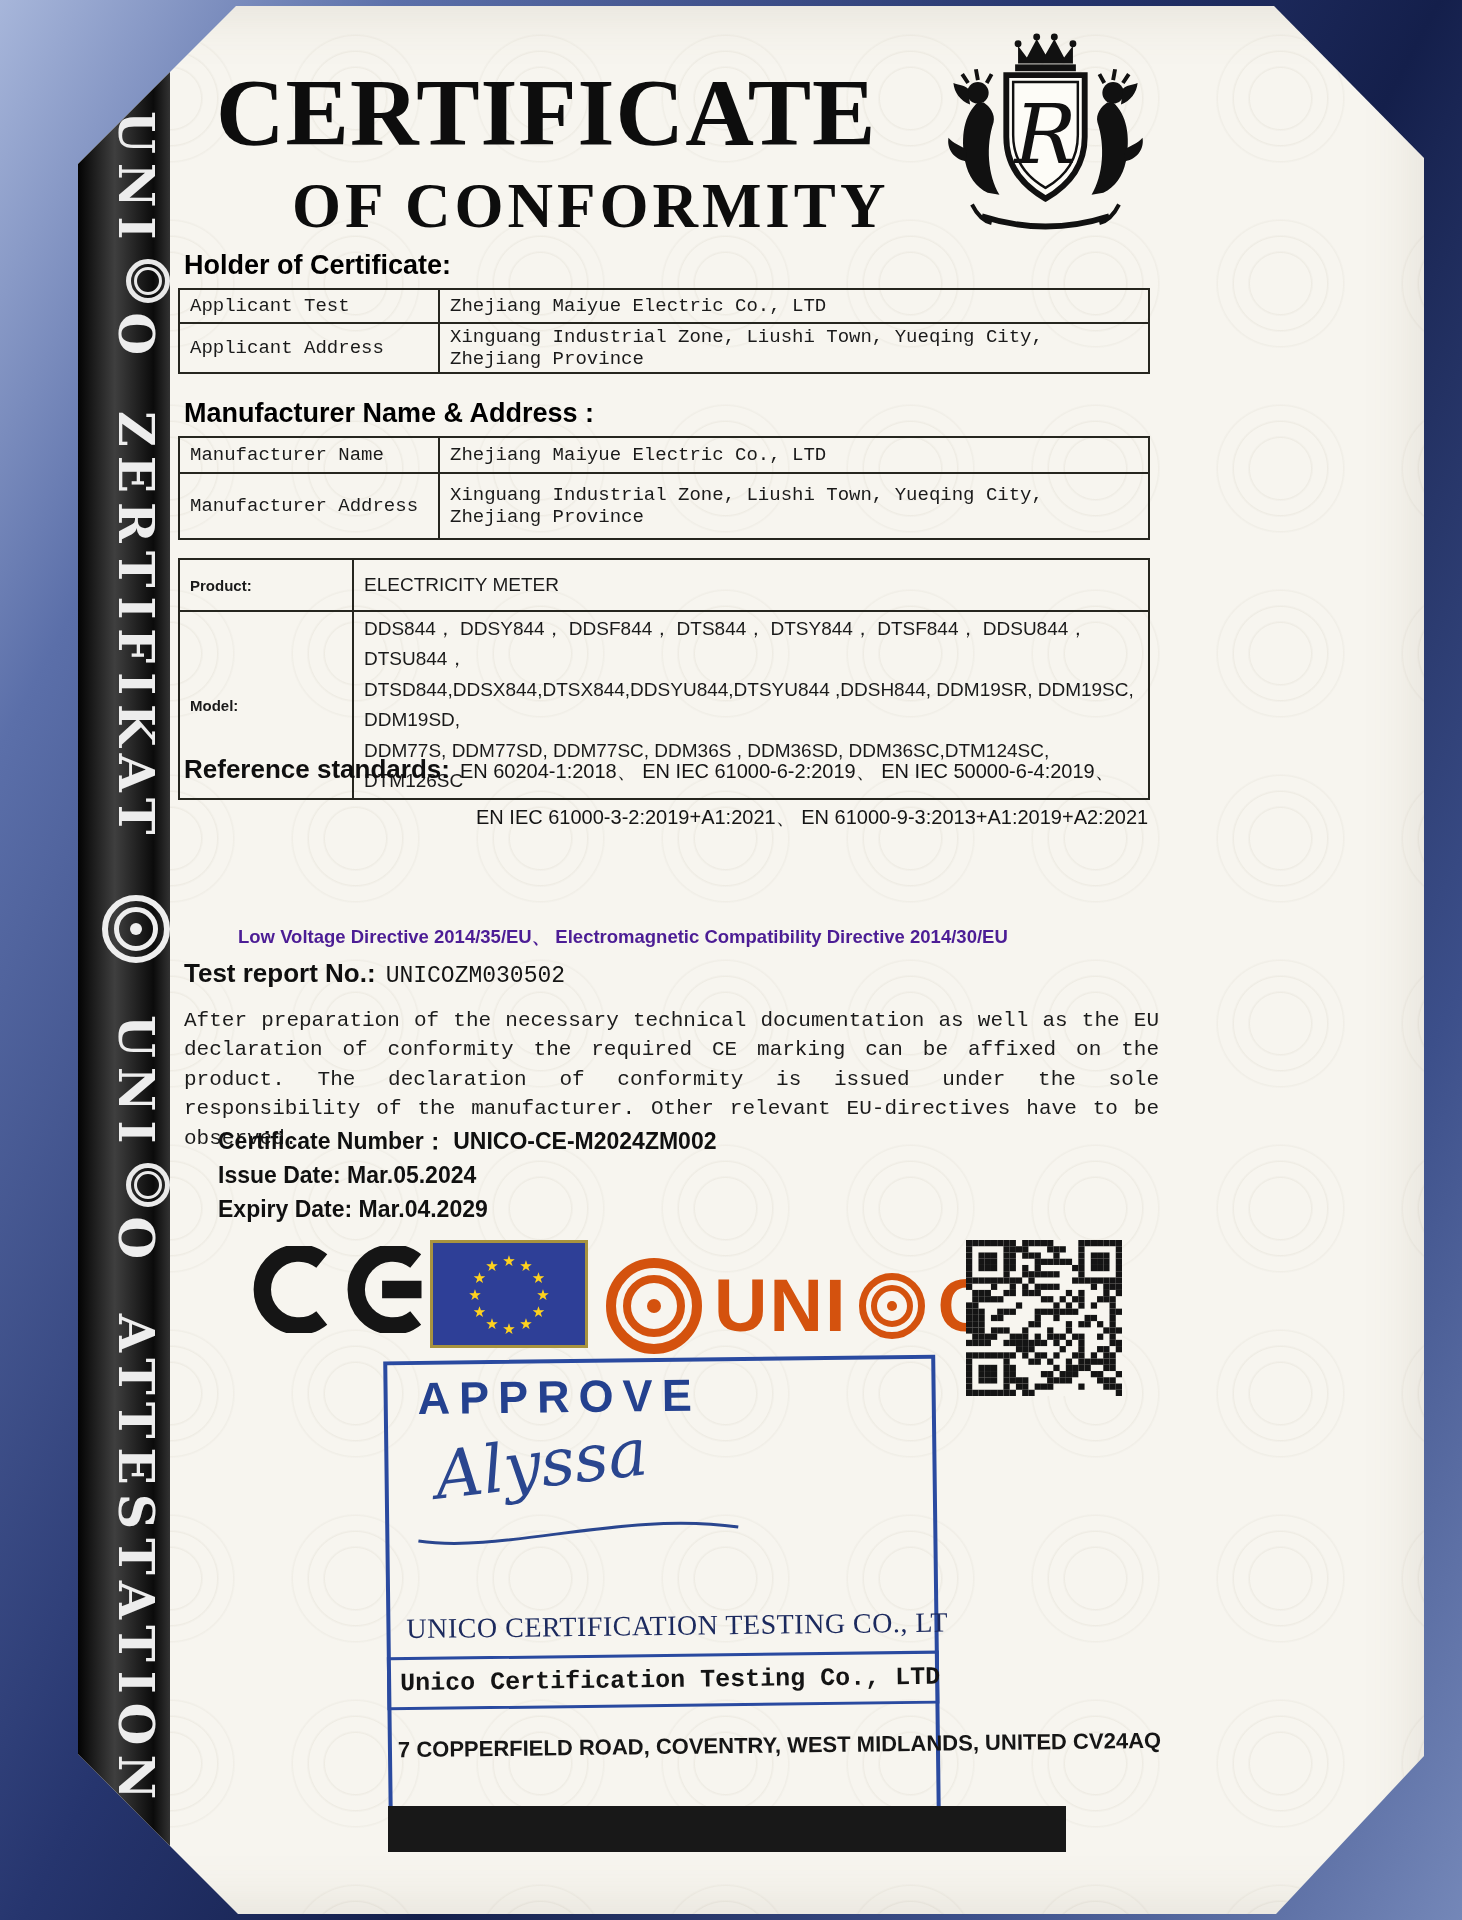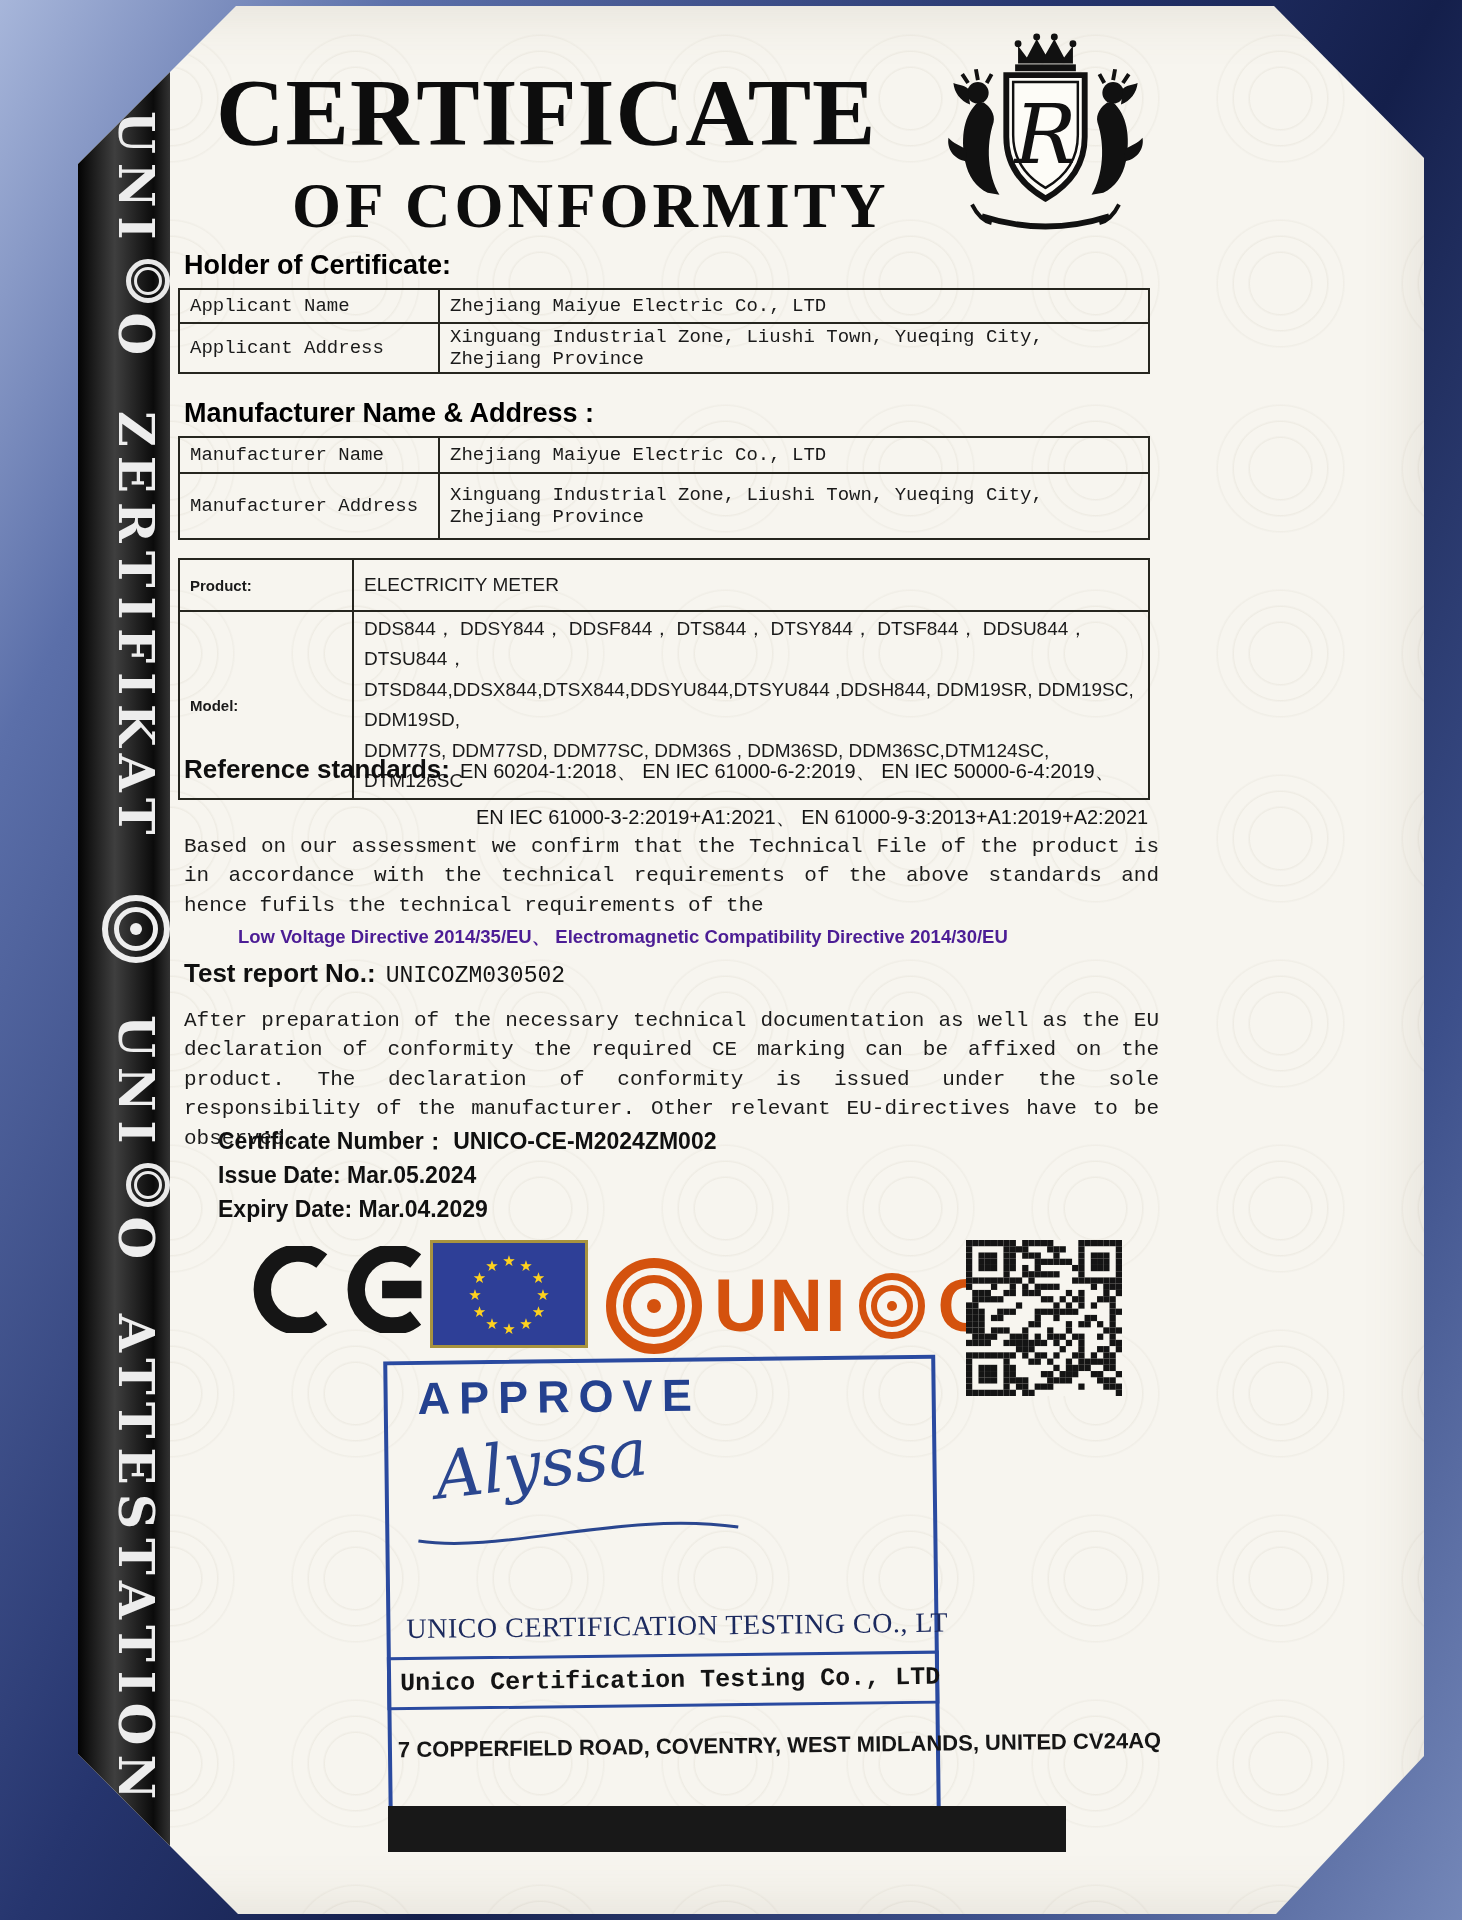--- a/index.html
+++ b/index.html
@@ -115,21 +115,21 @@
       <path d="M92 59 L158 59 L158 113 Q158 148 125 167 Q92 148 92 113 Z" fill="none" stroke="#111" stroke-width="2.5"></path>
       <text x="125" y="142" font-size="84" font-style="italic" text-anchor="middle" fill="#111">R</text>
       <path d="M60 196 Q125 217 190 196" fill="none" stroke="#111" stroke-width="6"></path>
       <path d="M50 184 Q58 200 70 203 M200 184 Q192 200 180 203" stroke="#111" stroke-width="4" fill="none"></path>
     </svg>
 
     <div class="abs h" style="left:106px;top:244px;">Holder of Certificate:</div>
     <table class="abs tbl t1" style="left:100px;top:282px;">
       <tbody>
           <tr>
-        <td class="lbl">Applicant Name</td>
+        <td class="lbl">Applicant Test</td>
         <td>Zhejiang Maiyue Electric Co., LTD</td>
       </tr>
       <tr>
         <td class="lbl">Applicant Address</td>
         <td class="addr">Xinguang Industrial Zone, Liushi Town, Yueqing City, Zhejiang Province</td>
       </tr>
     </tbody>
       </table>
 
     <div class="abs h" style="left:106px;top:392px;">Manufacturer Name &amp; Address :</div>
@@ -161,21 +161,20 @@
         </td>
       </tr>
     </tbody>
       </table>
 
     <div class="abs" style="left:106px;top:748px;white-space:nowrap;">
       <span class="blabel">Reference standards:</span><span class="refval">EN 60204-1:2018、 EN IEC 61000-6-2:2019、 EN IEC 50000-6-4:2019、</span>
     </div>
     <div class="abs refval" style="left:388px;top:798px;">EN IEC 61000-3-2:2019+A1:2021、 EN 61000-9-3:2013+A1:2019+A2:2021</div>
 
-    <div class="abs para" style="left:106px;top:826px;">Based on our assessment we confirm that the Technical File of the product is in accordance with the technical requirements of the above standards and hence fufils the technical requirements of the</div>
 
     <div class="abs dirline" style="left:160px;top:918px;">Low Voltage Directive 2014/35/EU、 Electromagnetic Compatibility Directive 2014/30/EU</div>
 
     <div class="abs" style="left:106px;top:952px;white-space:nowrap;">
       <span class="blabel">Test report No.:</span><span class="monoval">UNICOZM030502</span>
     </div>
 
     <div class="abs para" style="left:106px;top:1000px;">After preparation of the necessary technical documentation as well as the EU declaration of conformity the required CE marking can be affixed on the product. The declaration of conformity is issued under the sole responsibility of the manufacturer. Other relevant EU-directives have to be observed.</div>
 
     <div class="abs kv" style="left:140px;top:1120px;">

